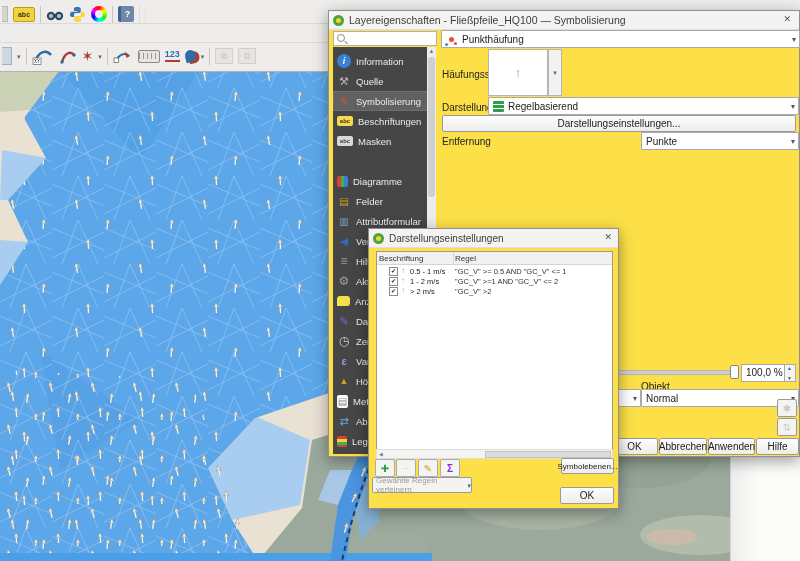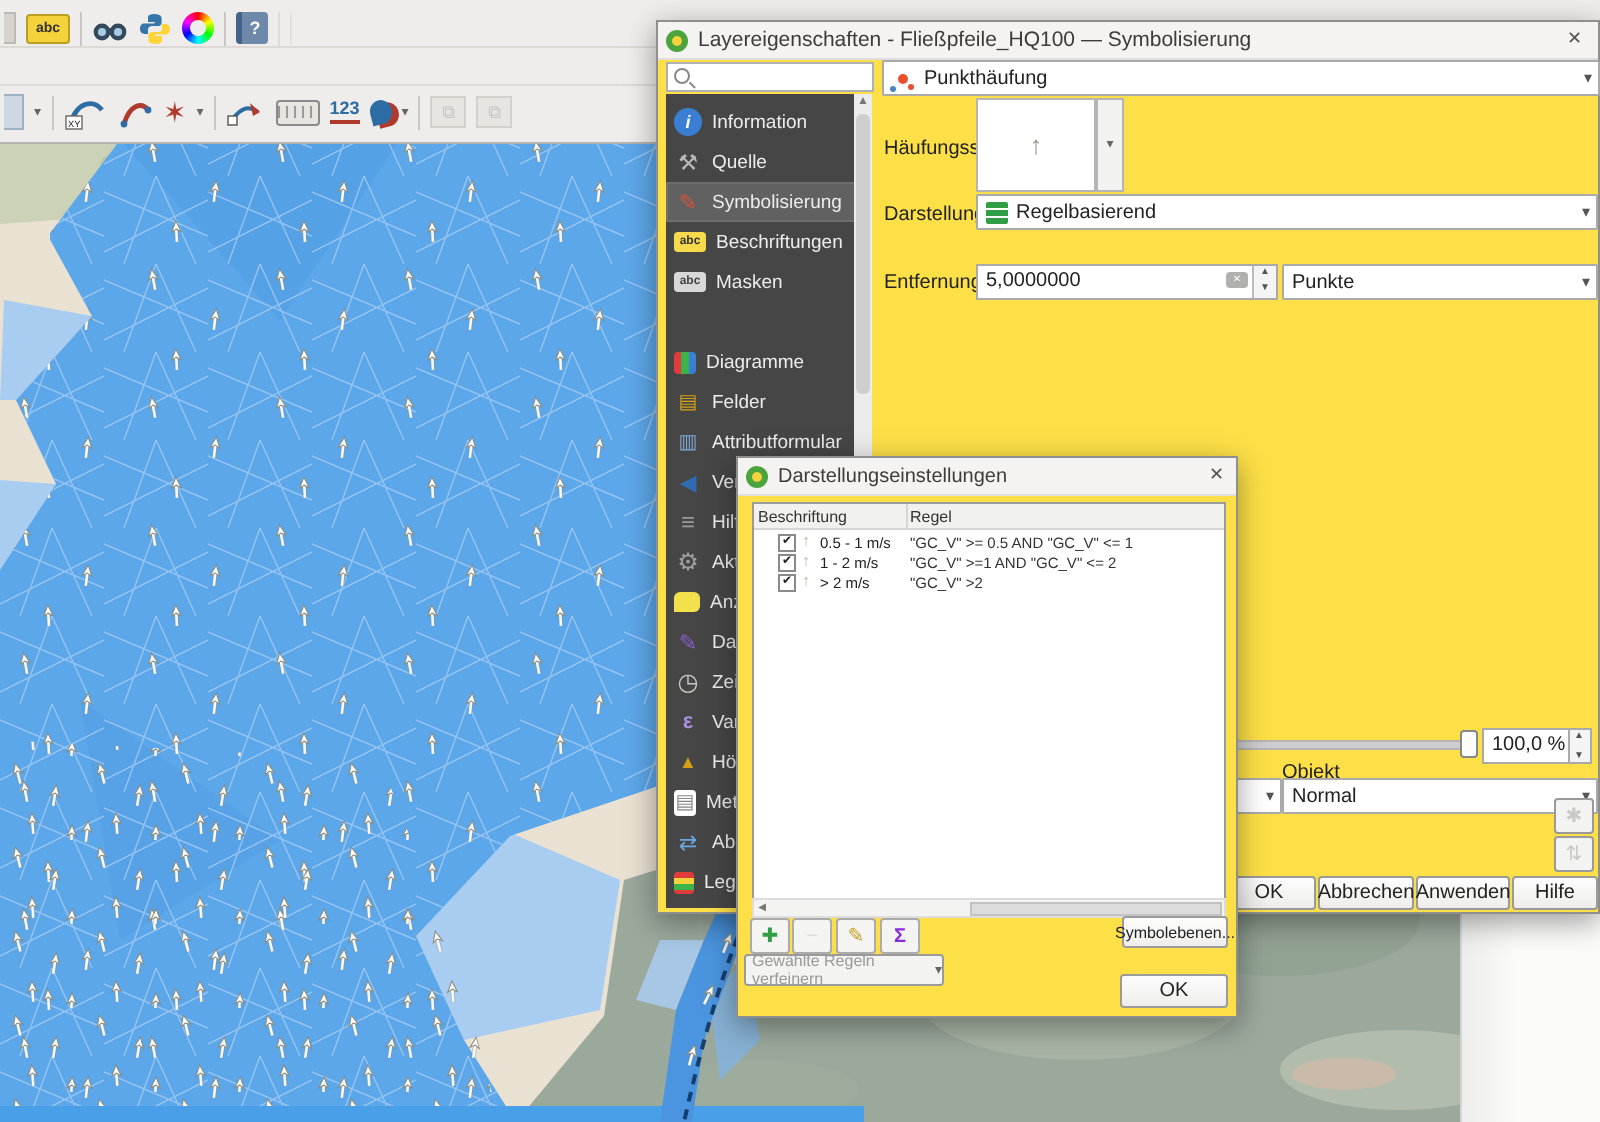--- a/index.html
+++ b/index.html
@@ -353,30 +353,23 @@
       <span class="caret">▾</span>
     </div>
 
     <span class="lbl" style="left:113px;top:91px">Darstellung</span>
     <div class="dd" style="left:159px;top:86px;width:305px;height:16px">
       <span class="ruleicon"></span>
       <span>Regelbasierend</span>
       <span class="ddcaret">▾</span>
     </div>
 
+    <div class="btn" style="left:113px;top:104px;width:352px;height:15px">Darstellungseinstellungen...</div>
 
     <span class="lbl" style="left:113px;top:125px">Entfernung</span>
-    <div class="abs" style="left:159px;top:121px;width:149px;height:16px;background:#fff;border:1px solid #aaa">
-      <span class="abs" style="left:4px;top:2px;font-size:10px">5,0000000</span>
-      <span class="clearchip">✕</span>
-      <span class="spin">
-          <span>▲</span>
-          <span>▼</span>
-        </span>
-    </div>
     <div class="dd" style="left:312px;top:121px;width:152px;height:16px">
       <span>Punkte</span>
       <span class="ddcaret">▾</span>
     </div>
 
     <span class="slider-track" style="left:232px;top:359px;width:176px"></span>
     <span class="slider-handle" style="left:401px;top:354px"></span>
     <div class="abs" style="left:412px;top:353px;width:42px;height:16px;background:#fff;border:1px solid #aaa">
       <span class="abs" style="left:4px;top:2px;font-size:10px">100,0 %</span>
     </div>

